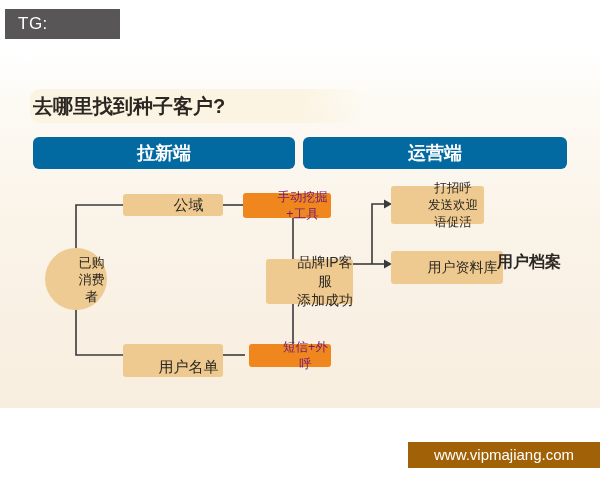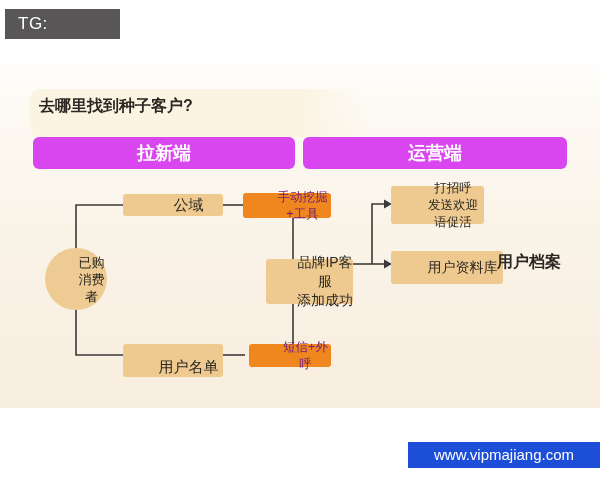--- a/index.html
+++ b/index.html
@@ -22,33 +22,33 @@
     left: 5px; top: 9px; width: 115px; height: 30px;
     background: #585656;
     color: #ffffff;
     font-size: 17px;
     line-height: 30px;
     padding-left: 13px;
     letter-spacing: 0.5px;
   }
   .title-ribbon {
     position: absolute;
-    left: 30px; top: 89px; width: 338px; height: 48px;
+    left: 30px; top: 89px; width: 338px; height: 34px;
     background: linear-gradient(90deg, #fbf4e2 0%, #fbf4e2 80%, rgba(251,244,226,0) 100%);
     border-radius: 10px;
     line-height: 34px;
-    padding-left: 9px;
-    font-size: 16px;
+    padding-left: 3px;
+    font-size: 20px;
     font-weight: bold;
     color: #2b2722;
   }
   .col-header {
     position: absolute;
     top: 137px; height: 32px;
-    background: #d946ef;
+    background: #0369a1;
     border-radius: 6px;
     color: #ffffff;
     font-size: 18px;
     font-weight: bold;
     text-align: center;
     line-height: 32px;
   }
   .col-header.left  { left: 33px;  width: 262px; }
   .col-header.right { left: 303px; width: 264px; }
 
@@ -92,21 +92,21 @@
     font-weight: bold;
     color: #2b2722;
     white-space: nowrap;
   }
   .label-activation { left: 497px; top: 196px; }
   .label-profile    { left: 497px; top: 252px; }
 
   .site-badge {
     position: absolute;
     left: 408px; top: 442px; width: 192px; height: 26px;
-    background: #1d4ed8;
+    background: #a16207;
     color: #ffffff;
     font-size: 15px;
     text-align: center;
     line-height: 26px;
   }
 </style>
 </head>
 <body>
 
 <div class="page">

